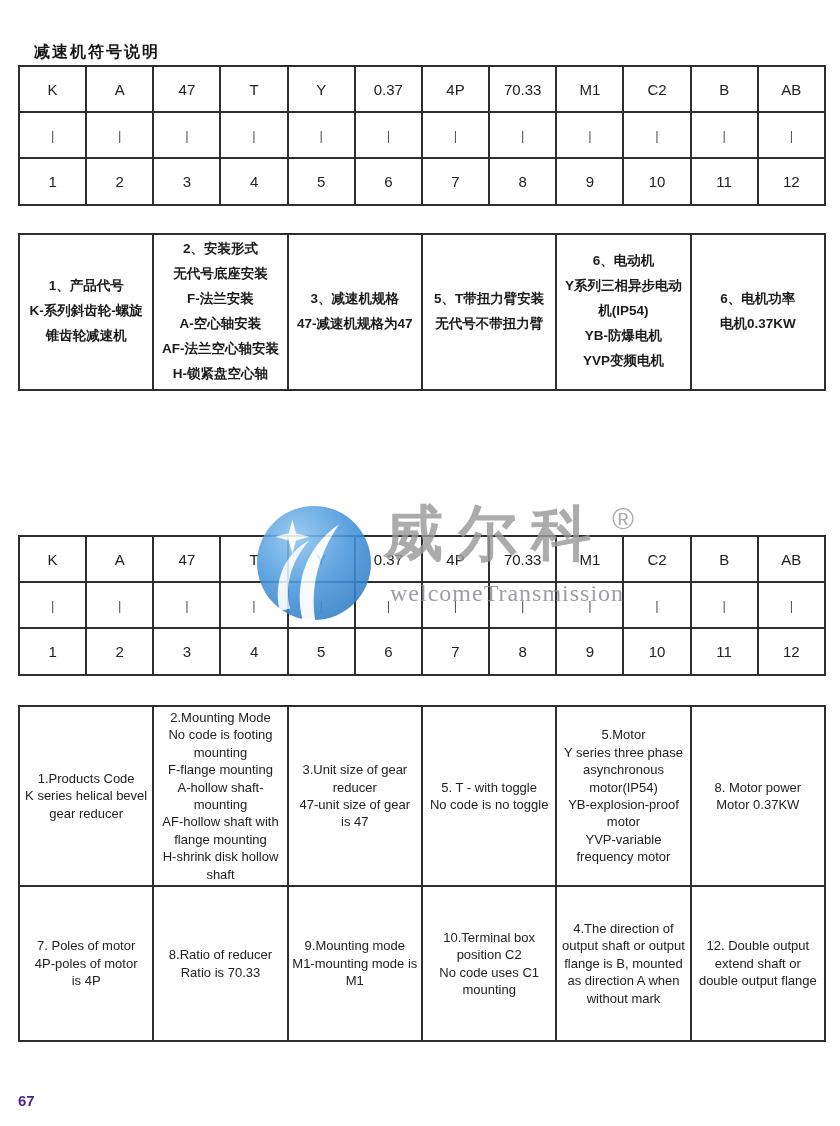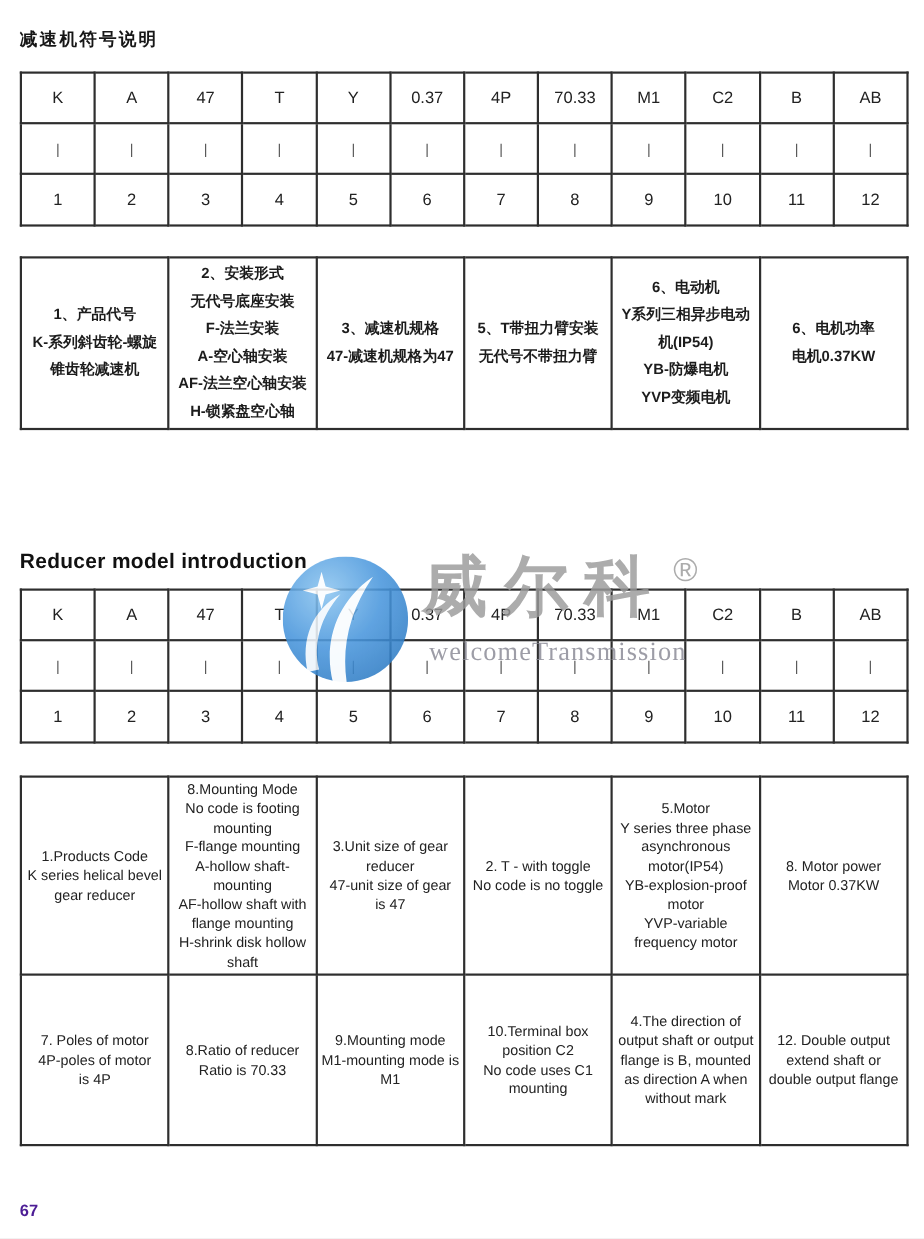--- a/index.html
+++ b/index.html
@@ -3,21 +3,21 @@
 <meta charset="utf-8">
 <style>
   html,body{margin:0;padding:0;background:#e9e9e9;}
   .page{
     position:relative;width:840px;height:1126px;margin:0 auto;
     background:#ffffff;overflow:hidden;
     font-family:"Liberation Sans","DejaVu Sans",sans-serif;
     color:#1f1f1f;
   }
   .title-zh{
-    position:absolute;left:18px;top:26px;margin:0;
+    position:absolute;left:18px;top:26px;margin:16px;
     font-size:16px;font-weight:bold;letter-spacing:2px;color:#161616;
   }
   .heading-en{
     position:absolute;left:18px;top:500px;margin:0;
     font-size:19px;font-weight:bold;color:#111;letter-spacing:.3px;
   }
   table{border-collapse:collapse;table-layout:fixed;background:transparent;}
   td{
     border:2px solid #2e2e2e;text-align:center;vertical-align:middle;
     white-space:pre-line;padding:2px 3px;box-sizing:border-box;
@@ -131,21 +131,20 @@
 Y系列三相异步电动
 机(IP54)
 YB-防爆电机
 YVP变频电机</td>
       <td>6、电机功率
 电机0.37KW</td>
     </tr>
   </tbody>
     </table>
 
-  <h2 class="heading-en">Reducer model introduction</h2>
 
   <table class="code-table code-table-2">
     <tbody>
         <tr class="row-codes">
       <td>K</td>
       <td>A</td>
       <td>47</td>
       <td>T</td>
       <td>Y</td>
       <td>0.37</td>
@@ -186,35 +185,35 @@
     </tr>
   </tbody>
     </table>
 
   <table class="desc-table desc-table-en">
     <tbody>
         <tr class="row-1">
       <td>1.Products Code
 K series helical bevel
 gear reducer</td>
-      <td>8.Mounting Mode
+      <td>2.Mounting Mode
 No code is footing
 mounting
 F-flange mounting
 A-hollow shaft-
 mounting
 AF-hollow shaft with
 flange mounting
 H-shrink disk hollow
 shaft</td>
       <td>3.Unit size of gear
 reducer
 47-unit size of gear
 is 47</td>
-      <td>2. T - with toggle
+      <td>5. T - with toggle
 No code is no toggle</td>
       <td>5.Motor
 Y series three phase
 asynchronous
 motor(IP54)
 YB-explosion-proof
 motor
 YVP-variable
 frequency motor</td>
       <td>8. Motor power

